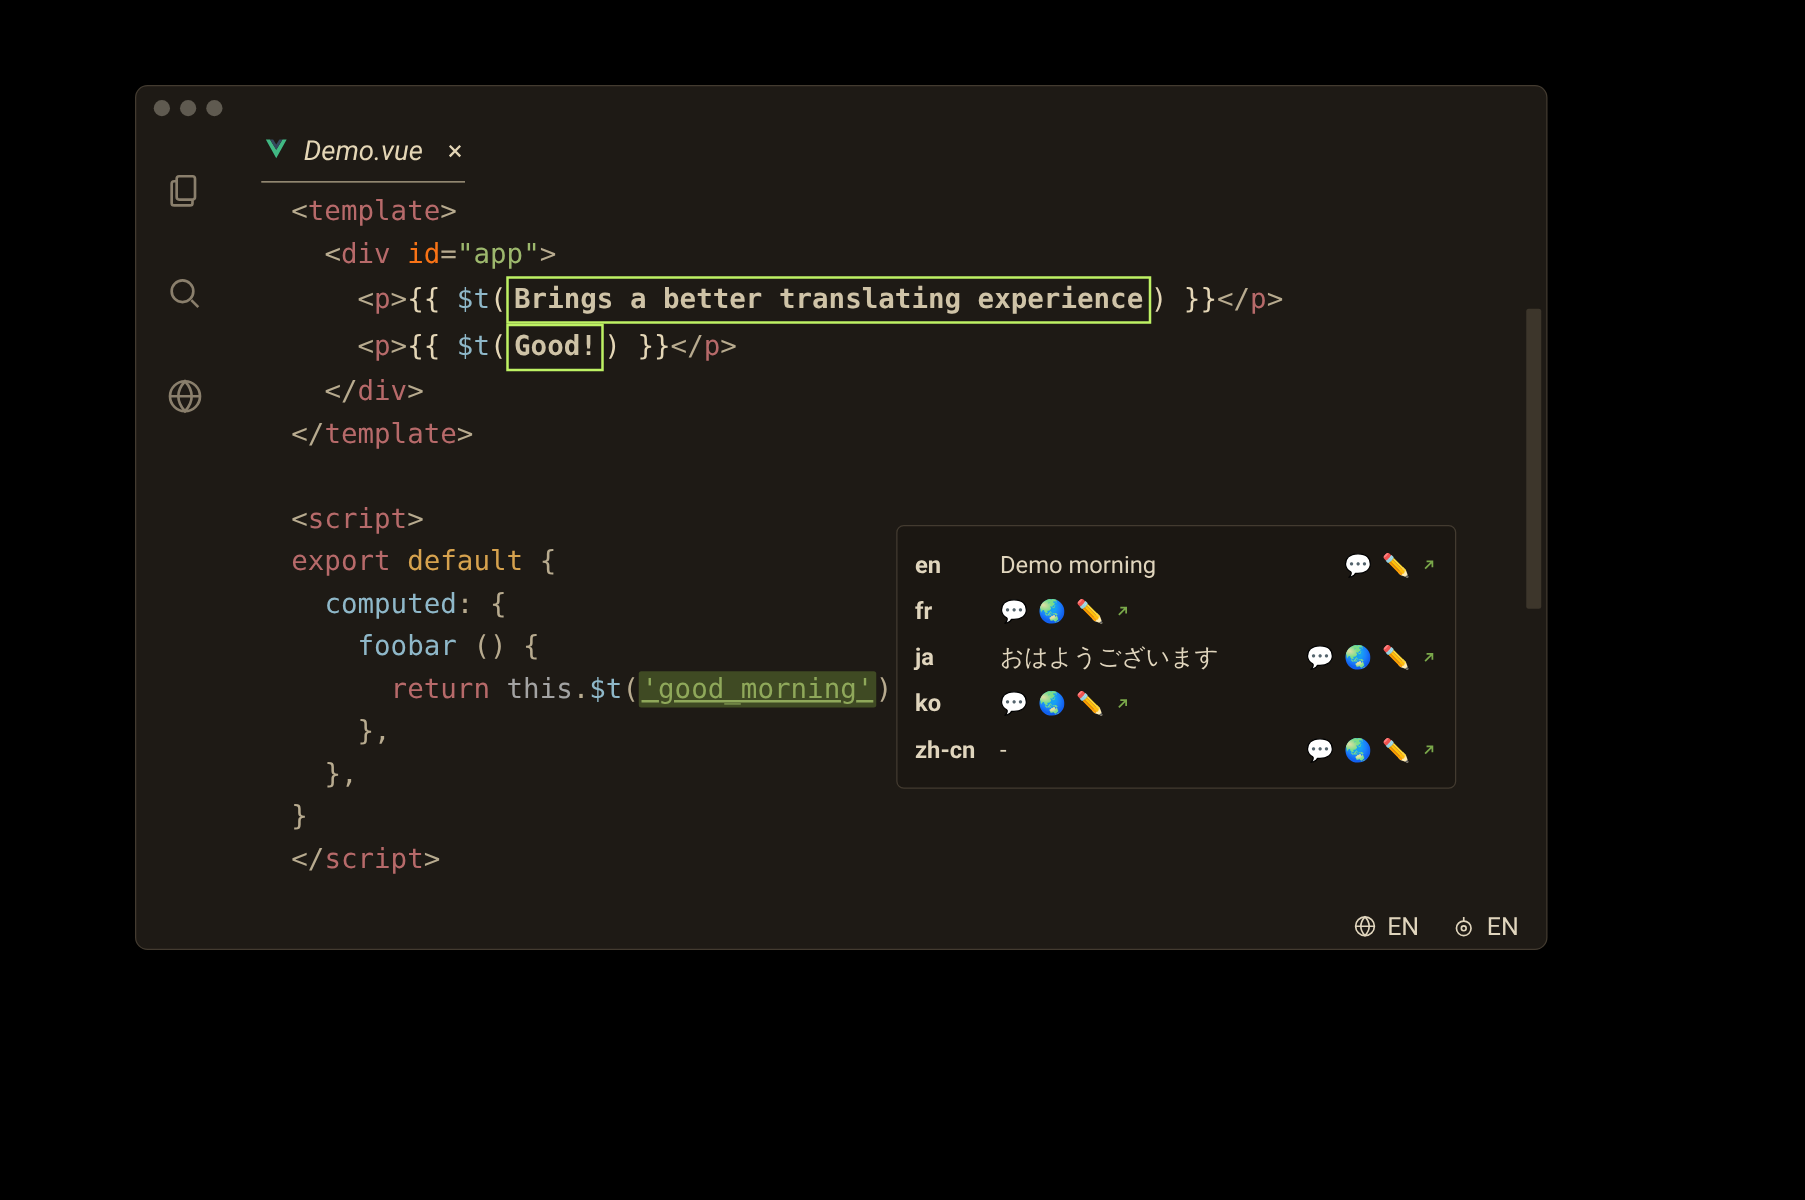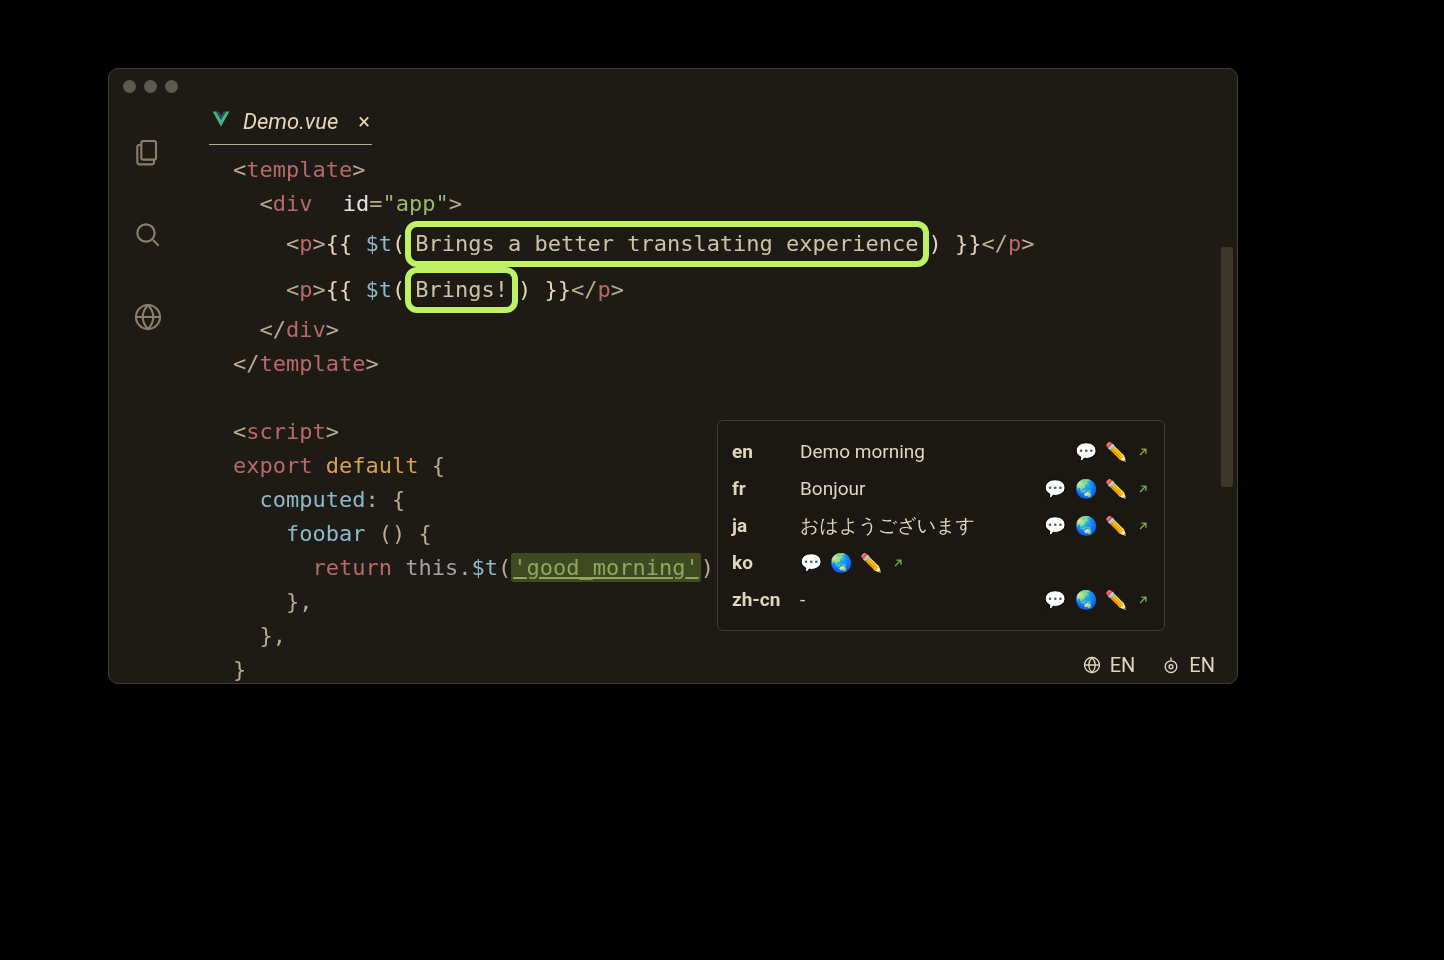--- a/index.html
+++ b/index.html
@@ -5,21 +5,21 @@
   * { box-sizing: border-box; margin: 0; padding: 0; }
   html, body { height: 100%; }
   body {
     background: #000;
     font-family: ui-sans-serif, -apple-system, "Segoe UI", Roboto, Helvetica, Arial, sans-serif;
     display: flex; align-items: flex-start; justify-content: center;
   }
   .window {
     position: absolute;
     left: 108px; top: 68px;
-    width: 1130px; height: 616px;
+    width: 1130px; height: 692px;
     background: #1e1a15;
     border: 1px solid #433b30;
     border-radius: 10px;
     box-shadow: 0 18px 40px rgba(0,0,0,.6);
     overflow: hidden;
   }
   .titlebar {
     height: 34px; display: flex; align-items: center;
     padding-left: 14px; gap: 8px;
   }
@@ -42,32 +42,33 @@
   .tab .x { font-style: normal; margin-left: 8px; color:#e4d6b6; }
   .editor {
     position: absolute; inset: 44px 0 0 0;
     padding: 6px 0 0 46px;
     font-family: ui-monospace, SFMono-Regular, Menlo, Consolas, monospace;
     font-size: 22px; line-height: 34px; color:#e4d6b6;
     white-space: pre;
   }
   .c-punc  { color:#b8ab8f; }
   .c-tag   { color:#b76a6a; }
-  .c-attr  { color:#e5e5e5;margin-left:17px; }
+  .c-attr  { color:#f97316; }
   .c-str   { color:#9db86d; }
   .c-kw    { color:#b76a6a;text-align:right; }
   .c-kw2   { color:#d6a24e;margin-top:24px; }
   .c-fn    { color:#8fb8c9; }
   .c-this  { color:#a3a3a3; }
   .c-strh  { color:#8fa85a; background:#3f4a23; text-decoration: underline; padding:2px 2px; border-radius:2px;}
   .hint {
     display:inline-block;
-    border:6px solid #bef264; border-radius:12px;
+    border:2px solid #bef264; border-radius:0;
     padding: 0 4px;
     color:#cfc3a7;
+    font-weight:bold;
   }
   .popup {
     position:absolute; left:530px; top:317px;
     width:448px;
     background:#1b1712; border:1px solid #433b30; border-radius:6px;
     padding:12px 14px;
     font-family: ui-sans-serif,-apple-system,"Segoe UI",Roboto,sans-serif;
     color:#e0d5bd;
     font-size:19px;
   }
@@ -128,21 +129,21 @@
               </svg>
           </span>
           <span>Demo.vue</span>
           <span class="x">×</span>
         </div>
       </div>
 
       <div class="editor"><span class="c-punc">&lt;</span><span class="c-tag">template</span><span class="c-punc">&gt;</span>
   <span class="c-punc">&lt;</span><span class="c-tag">div</span> <span class="c-attr">id</span><span class="c-punc">=</span><span class="c-str">"<span>app</span>"</span><span class="c-punc">&gt;</span>
     <span class="c-punc">&lt;</span><span class="c-tag">p</span><span class="c-punc">&gt;</span><span>{{ </span><span class="c-fn">$t</span>(<span class="hint">Brings a better translating experience</span>)<span> }}</span><span class="c-punc">&lt;/</span><span class="c-tag">p</span><span class="c-punc">&gt;</span>
-    <span class="c-punc">&lt;</span><span class="c-tag">p</span><span class="c-punc">&gt;</span><span>{{ </span><span class="c-fn">$t</span>(<span class="hint">Brings!</span>)<span> }}</span><span class="c-punc">&lt;/</span><span class="c-tag">p</span><span class="c-punc">&gt;</span>
+    <span class="c-punc">&lt;</span><span class="c-tag">p</span><span class="c-punc">&gt;</span><span>{{ </span><span class="c-fn">$t</span>(<span class="hint">Good!</span>)<span> }}</span><span class="c-punc">&lt;/</span><span class="c-tag">p</span><span class="c-punc">&gt;</span>
   <span class="c-punc">&lt;/</span><span class="c-tag">div</span><span class="c-punc">&gt;</span>
 <span class="c-punc">&lt;/</span><span class="c-tag">template</span><span class="c-punc">&gt;</span>
 
 <span class="c-punc">&lt;</span><span class="c-tag">script</span><span class="c-punc">&gt;</span>
 <span class="c-kw">export</span> <span class="c-kw2">default</span> <span class="c-punc">{</span>
   <span class="c-fn">computed</span><span class="c-punc">: {</span>
     <span class="c-fn">foobar</span> <span class="c-punc">() {</span>
       <span class="c-kw">return</span> <span class="c-this">this</span><span class="c-punc">.</span><span class="c-fn">$t</span><span class="c-punc">(</span><span class="c-strh">'<span>good_morning</span>'</span><span class="c-punc">)</span>
     <span class="c-punc">},</span>
   <span class="c-punc">},</span>
@@ -158,21 +159,20 @@
               <span>✏️</span>
               <span class="arrow">
                 <svg viewBox="0 0 24 24" fill="none" stroke="currentColor" stroke-width="2.4">
                   <path d="M7 17 17 7M9 7h8v8"></path>
                 </svg>
               </span>
             </span>
           </div>
           <div class="popup-row">
             <span class="lang">fr</span>
-            <span class="val">Bonjour</span>
             <span class="icons">
               <span>💬</span>
               <span>🌏</span>
               <span>✏️</span>
               <span class="arrow">
                 <svg viewBox="0 0 24 24" fill="none" stroke="currentColor" stroke-width="2.4">
                   <path d="M7 17 17 7M9 7h8v8"></path>
                 </svg>
               </span>
             </span>

